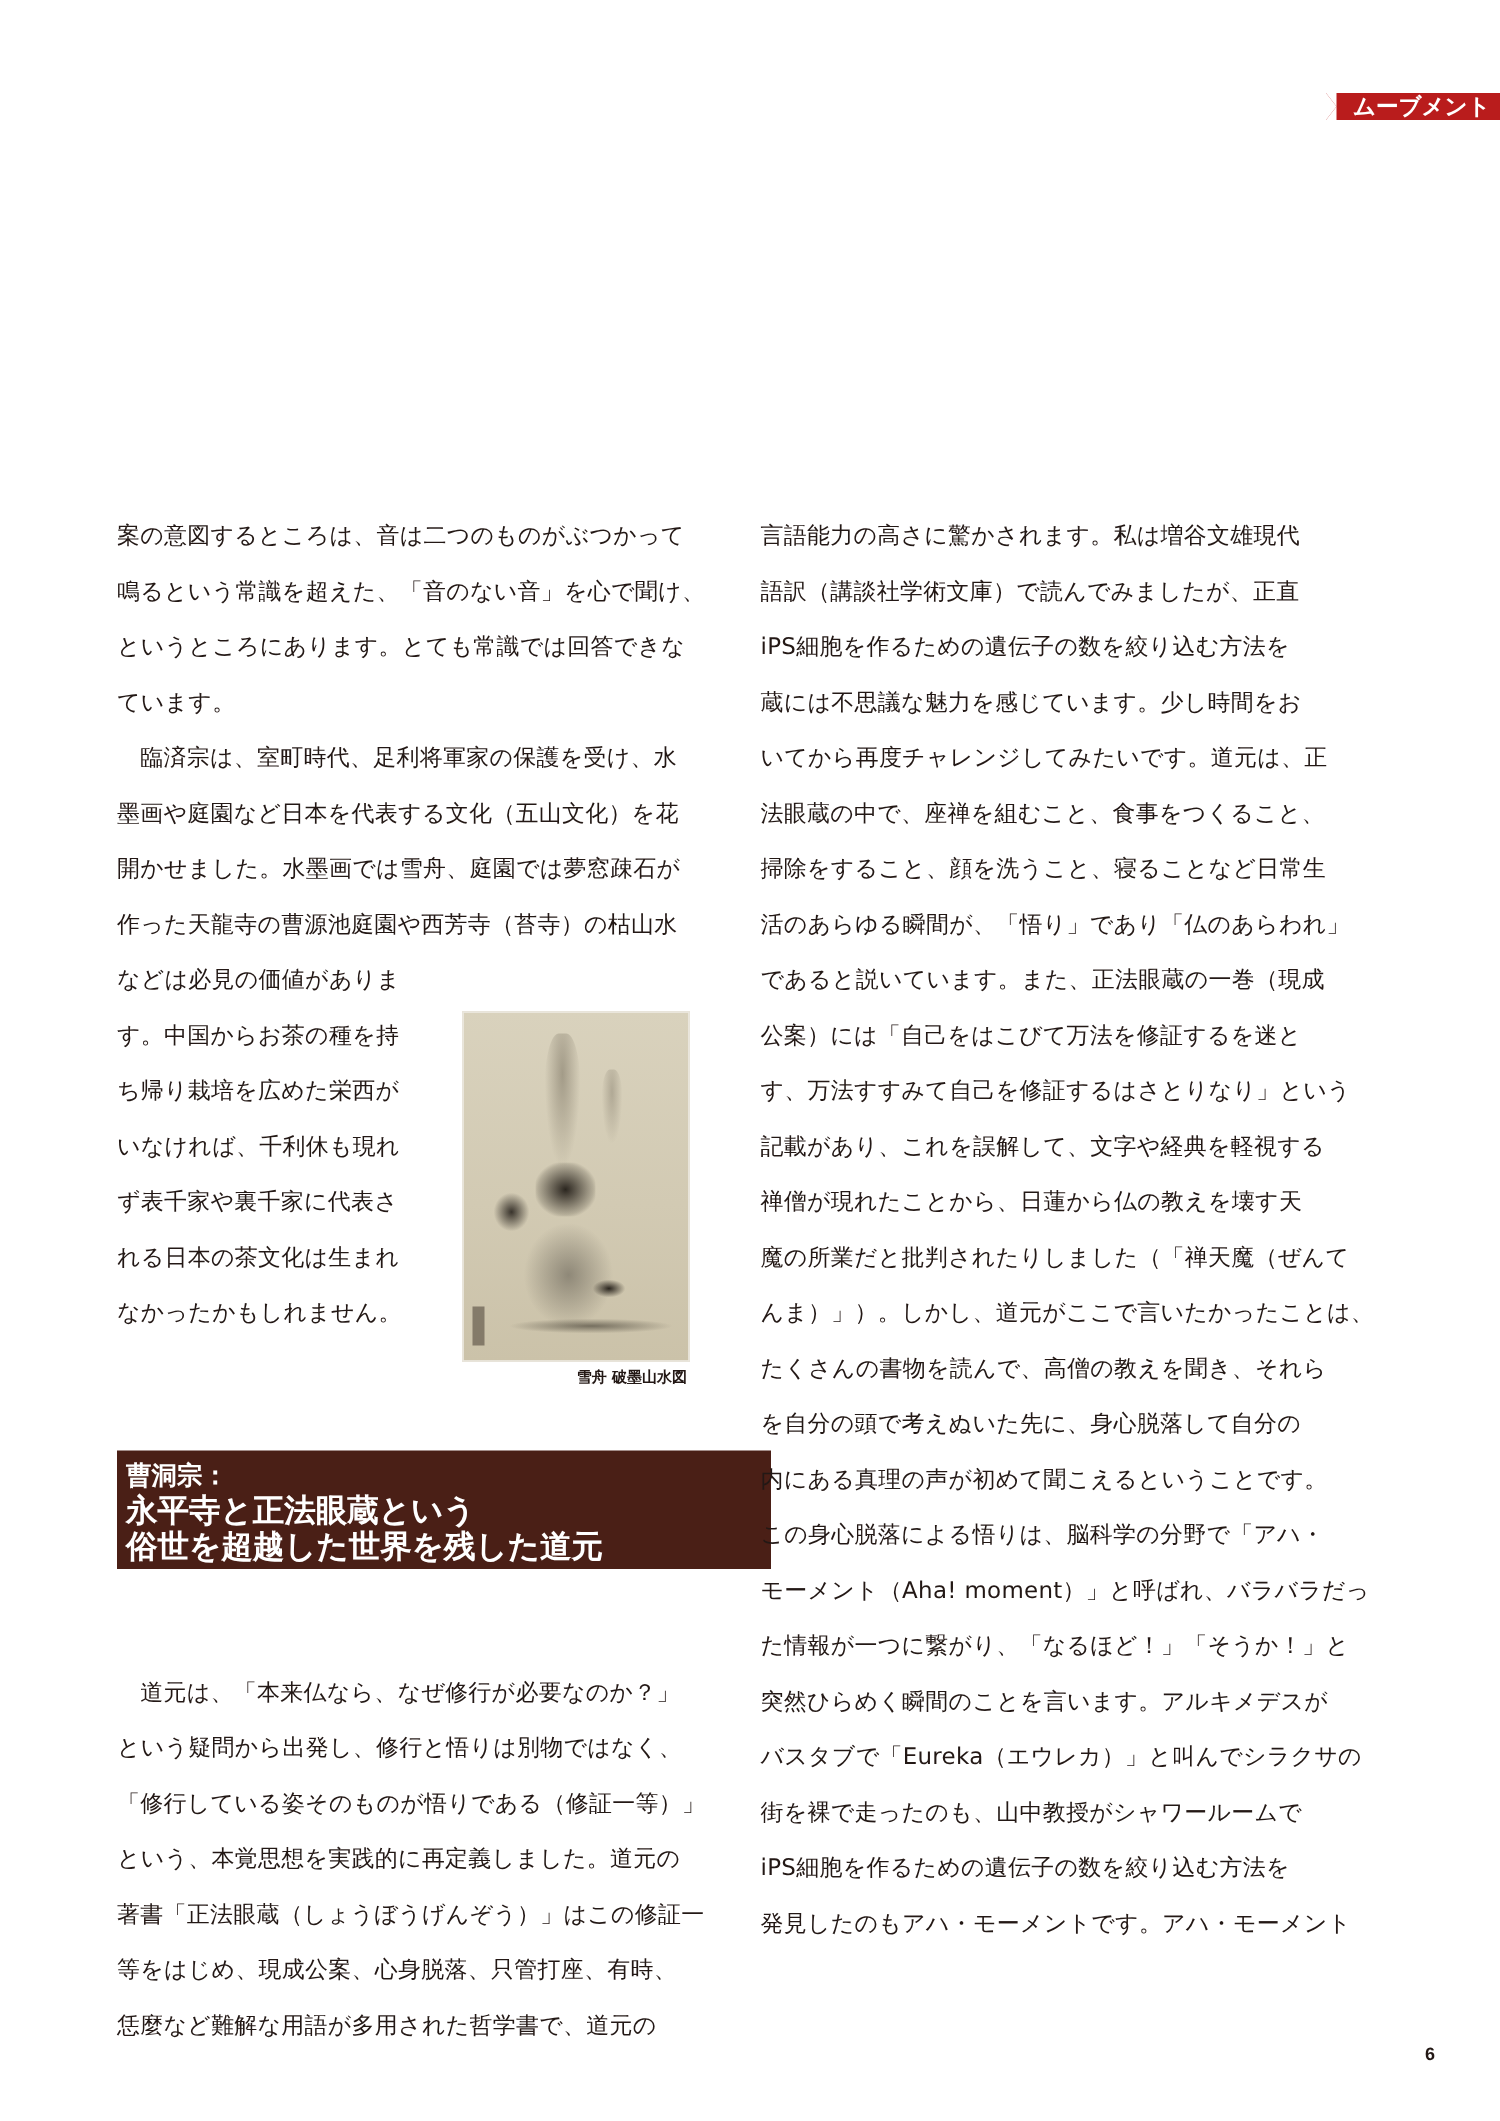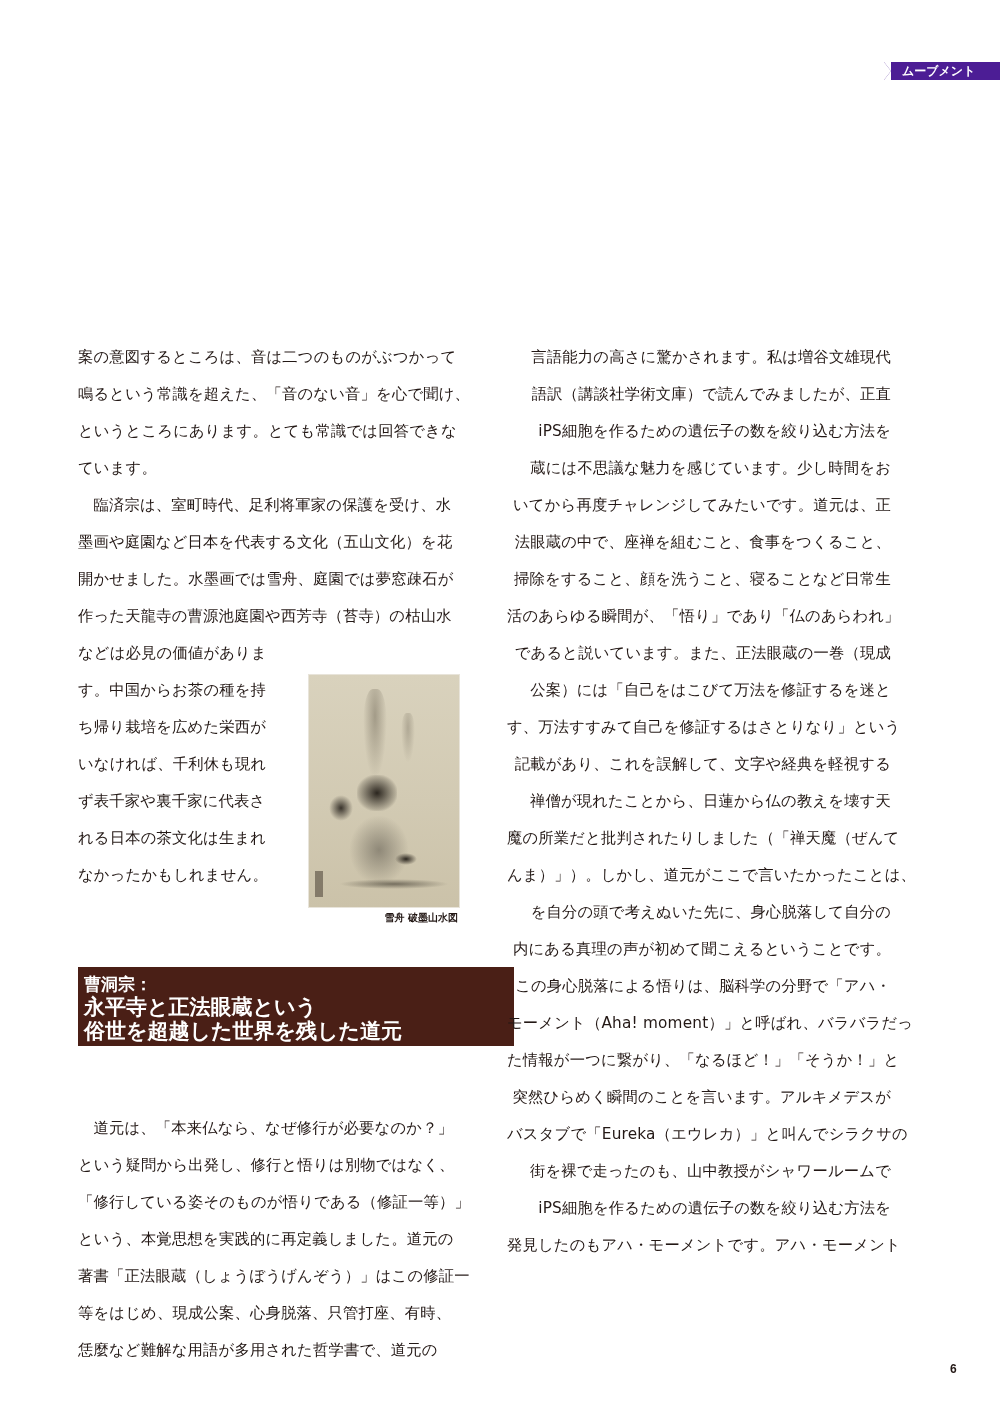--- a/index.html
+++ b/index.html
@@ -3,41 +3,41 @@
   <meta charset="utf-8">
   <style>
     html, body { margin: 0; padding: 0; background: #ffffff; }
     body {
       width: 1000px; height: 1414px; position: relative; overflow: hidden;
       font-family: "DejaVu Sans", "Liberation Sans", sans-serif;
       color: #231815;
     }
     .section-tag {
       position: absolute; left: 884px; top: 62px; width: 116px; height: 18px;
-      background: #4c1d95;
-      color: #ffffff; font-weight: bold; font-size: 12px; line-height: 18px;
+      background: #b91c1c;
+      color: #ffffff; font-weight: bold; font-size: 15px; line-height: 18px;
       padding-left: 18px; box-sizing: border-box; letter-spacing: 0px;
     }
     .section-tag::before {
       content: ""; position: absolute; left: 0; top: 0;
       border-top: 9px solid #ffffff; border-bottom: 9px solid #ffffff;
       border-left: 7px solid transparent;
       width: 0; height: 0;
     }
     .section-tag .notch {
       position: absolute; left: 0; top: 0; width: 0; height: 0;
       border-top: 9px solid transparent; border-bottom: 9px solid transparent;
       border-left: 7px solid #ffffff;
     }
     .col {
       position: absolute; font-size: 15.3px; line-height: 37px;
       letter-spacing: 0.2px;
     }
     .col-left { left: 78px; top: 339px; width: 384px; }
-    .col-right { left: 507px; top: 339px; width: 384px; text-align: right; }
+    .col-right { left: 507px; top: 339px; width: 384px; }
     .line { display: block; height: 37px; white-space: nowrap; overflow: visible; }
     .figure {
       position: absolute; left: 308px; top: 674px; width: 150px; height: 232px;
       background: linear-gradient(180deg, #d9d2bd 0%, #d2cab3 55%, #cbc2a9 100%);
       border: 1px solid #e8e4da; overflow: hidden;
     }
     .figure .mtn1 {
       position: absolute; left: 54px; top: 14px; width: 24px; height: 90px;
       background: radial-gradient(ellipse at 50% 30%, rgba(120,112,95,0.55), rgba(150,142,125,0) 70%);
       border-radius: 40% 40% 10% 10%;
@@ -150,20 +150,21 @@
   <span class="line">法眼蔵の中で、座禅を組むこと、食事をつくること、</span>
   <span class="line">掃除をすること、顔を洗うこと、寝ることなど日常生</span>
   <span class="line">活のあらゆる瞬間が、「悟り」であり「仏のあらわれ」</span>
   <span class="line">であると説いています。また、正法眼蔵の一巻（現成</span>
   <span class="line">公案）には「自己をはこびて万法を修証するを迷と</span>
   <span class="line">す、万法すすみて自己を修証するはさとりなり」という</span>
   <span class="line">記載があり、これを誤解して、文字や経典を軽視する</span>
   <span class="line">禅僧が現れたことから、日蓮から仏の教えを壊す天</span>
   <span class="line">魔の所業だと批判されたりしました（「禅天魔（ぜんて</span>
   <span class="line">んま）」）。しかし、道元がここで言いたかったことは、</span>
+  <span class="line">たくさんの書物を読んで、高僧の教えを聞き、それら</span>
   <span class="line">を自分の頭で考えぬいた先に、身心脱落して自分の</span>
   <span class="line">内にある真理の声が初めて聞こえるということです。</span>
   <span class="line">この身心脱落による悟りは、脳科学の分野で「アハ・</span>
   <span class="line">モーメント（Aha! moment）」と呼ばれ、バラバラだっ</span>
   <span class="line">た情報が一つに繋がり、「なるほど！」「そうか！」と</span>
   <span class="line">突然ひらめく瞬間のことを言います。アルキメデスが</span>
   <span class="line">バスタブで「Eureka（エウレカ）」と叫んでシラクサの</span>
   <span class="line">街を裸で走ったのも、山中教授がシャワールームで</span>
   <span class="line">iPS細胞を作るための遺伝子の数を絞り込む方法を</span>
   <span class="line">発見したのもアハ・モーメントです。アハ・モーメント</span>

